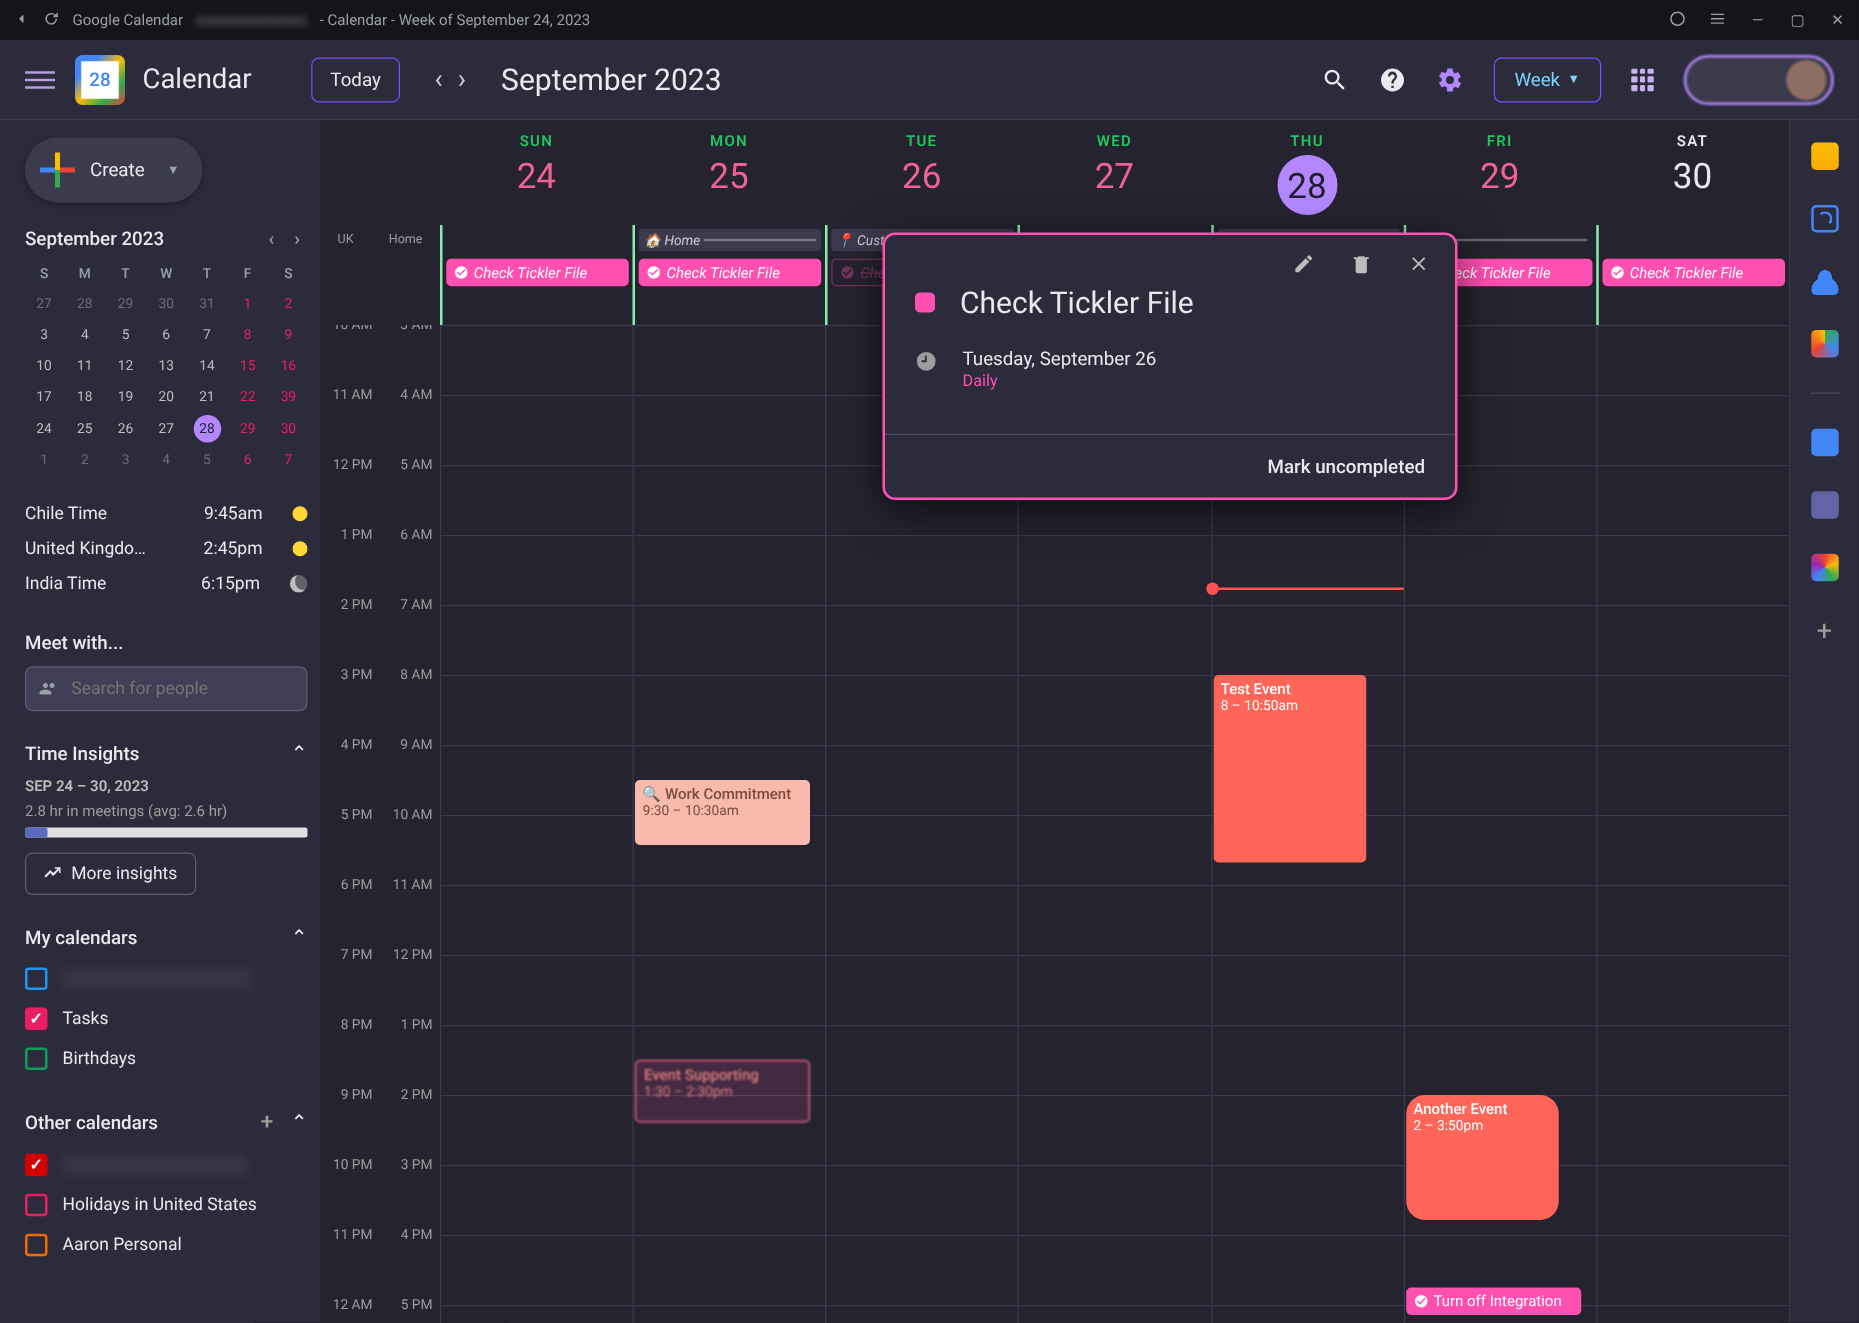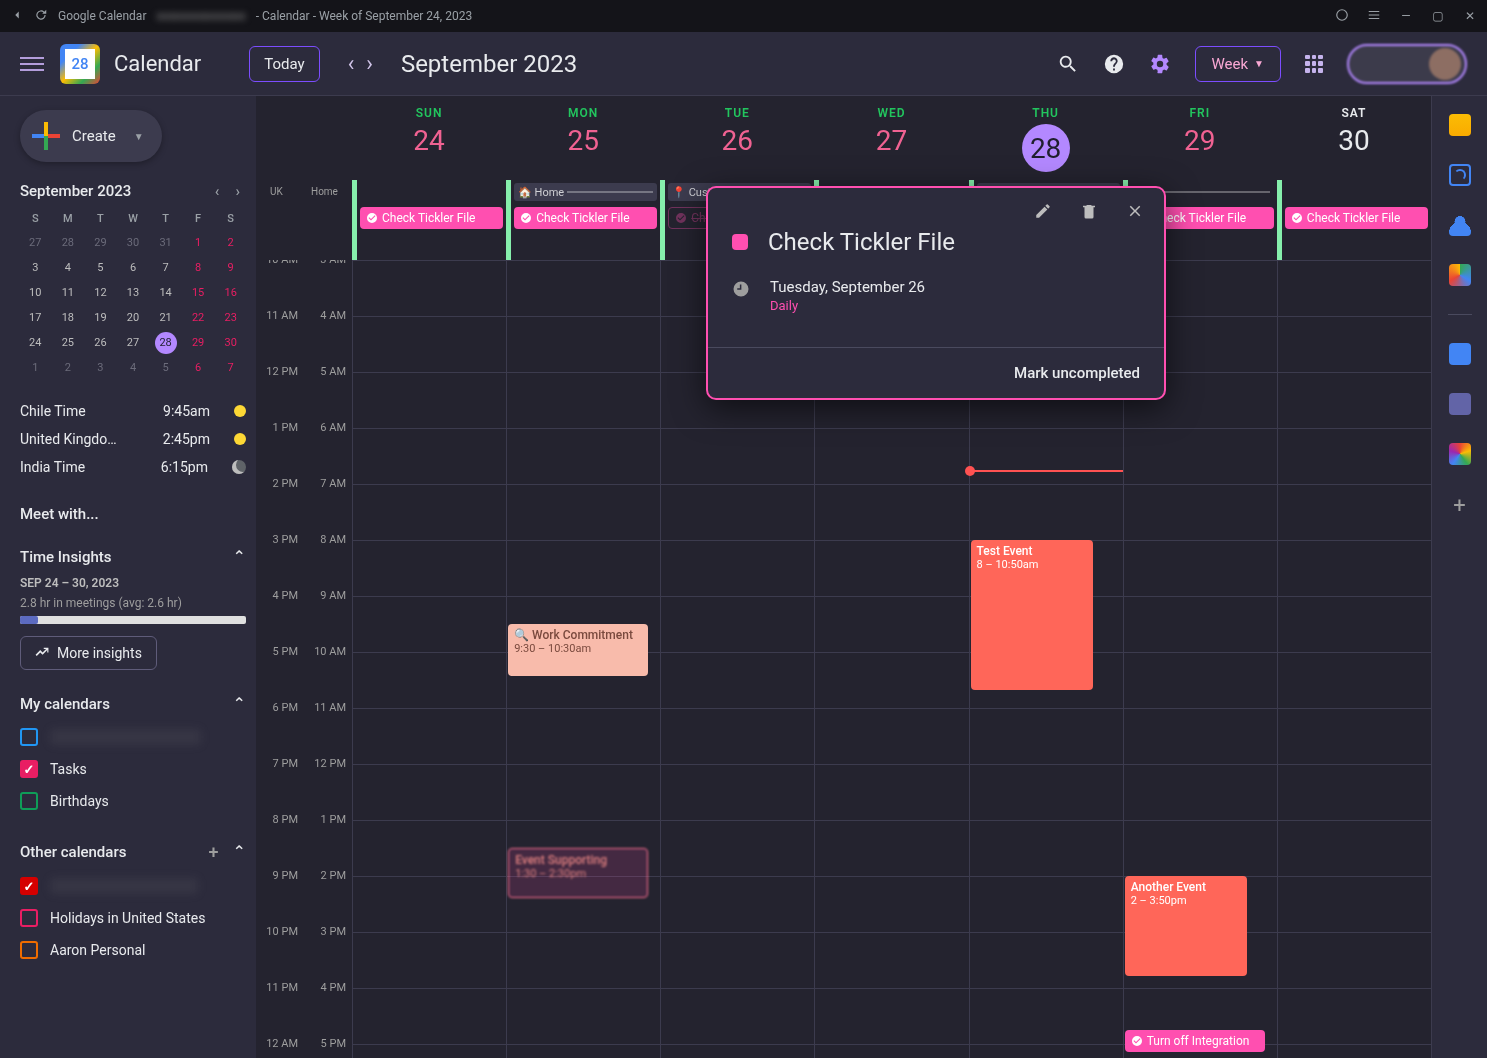--- a/index.html
+++ b/index.html
@@ -17,21 +17,21 @@
   .menu-icon { width: 24px; display:flex; flex-direction:column; gap:4px; cursor:pointer; }
   .menu-icon div { height:2px; background:#b39ddb; }
   .logo { width: 40px; height: 40px; background: linear-gradient(135deg,#4285f4 25%,#fbbc04 50%,#34a853 75%,#ea4335); display:flex; align-items:center; justify-content:center; border-radius:6px; margin-left:8px; position:relative;}
   .logo-inner{width:30px;height:30px;background:#fff;display:flex;align-items:center;justify-content:center;color:#4285f4;font-size:15px;font-weight:500;}
   .brand { font-size: 22px; color: #e8eaed; margin-left:6px; margin-right: 40px; }
   .today-btn { border: 1px solid #7c4dff; padding: 8px 14px; border-radius: 6px; font-size: 15px; cursor:pointer; color:#e8eaed;}
   .nav-arrows { display: flex; gap: 12px; margin: 0 20px; }
   .nav-arrows span { font-size: 22px; cursor:pointer; color:#d1c4e9;}
   .month-title { font-size: 24px; color:#e8eaed; }
   .header-spacer { flex: 1; }
-  .header-icons { display: flex; gap: 24px; align-items: center; color:#f9a8d4;}
+  .header-icons { display: flex; gap: 24px; align-items: center; color:#7dd3fc;}
   .header-icons svg{width:22px;height:22px;fill:#e8eaed;}
   .settings-gear{fill:#b388ff !important;}
   .view-select { border: 1px solid #7c4dff; padding: 8px 16px; border-radius: 6px; font-size: 15px; display:flex; align-items:center; gap:6px;cursor:pointer;}
   .apps-grid{width:18px;height:18px;display:grid;grid-template-columns:repeat(3,1fr);gap:2px;}
   .apps-grid div{background:#c5b3ec;border-radius:1px;}
   .avatar-box{width:120px;height:40px;border:2px solid #b388ff;border-radius:22px;background:rgba(255,255,255,0.08);filter:blur(1px);display:flex;align-items:center;justify-content:flex-end;padding-right:4px;}
   .avatar-circle{width:32px;height:32px;border-radius:50%;background:#8d6e63;}
 
   
   .main { display: flex; height: calc(100% - 96px); }
@@ -86,21 +86,21 @@
   .day-col-h{flex:1;text-align:center;padding-top:10px;}
   .day-col-h .dow{font-size:12px;color:#22c55e;font-weight:600;letter-spacing:1px;}
   .day-col-h .dnum{font-size:28px;color:#f06292;margin-top:4px;}
   .day-col-h.today .dnum{background:#b388ff;color:#1f1f2e;width:48px;height:48px;border-radius:50%;display:flex;align-items:center;justify-content:center;margin:4px auto 0;}
   .day-col-h.sat .dow,.day-col-h.sat .dnum{color:#e8eaed;}
   
   
   .allday{display:flex;padding-left:0;}
   .allday-labels{width:96px;font-size:10px;color:#9e9e9e;display:flex;justify-content:space-around;padding-top:6px;}
   .allday-grid{flex:1;display:grid;grid-template-columns:repeat(7,1fr);gap:0;}
-  .allday-cell{border-left:5px solid #86efac;padding:2px;min-height:24px;}
+  .allday-cell{border-left:2px solid #86efac;padding:2px;min-height:24px;font-style:italic;}
   .location-bar{height:18px;background:#3c3b4e;border-radius:3px;margin:1px;font-size:11px;padding:1px 4px;display:flex;align-items:center;gap:3px;color:#cfcfd4;overflow:hidden;}
   .location-bar .line{flex:1;height:2px;background:rgba(255,255,255,0.3);}
   .tickler{height:22px;background:#ff4fb0;border-radius:4px;margin:1px;font-size:12px;padding:2px 6px;display:flex;align-items:center;gap:4px;color:#fff;white-space:nowrap;overflow:hidden;}
   .tickler.done{text-decoration:line-through;opacity:0.35;background:transparent;border:1px solid #ff4fb0;color:#ff4fb0;}
   .tickler svg{width:12px;height:12px;fill:#fff;}
   .tickler.done svg{fill:#ff4fb0;}
   .extra-chip{height:22px;background:rgba(255,79,176,0.35);border-radius:4px;margin:1px;font-size:11px;padding:2px 6px;color:#ffb3de;display:flex;align-items:center;filter:blur(1.2px);}
 
   
   .scroll-area{flex:1;overflow-y:auto;position:relative;}
@@ -109,21 +109,21 @@
   .time-labels.second{width:48px;}
   .time-labels div{height:56px;padding-right:6px;position:relative;top:-7px;}
   .grid-cols{flex:1;display:grid;grid-template-columns:repeat(7,1fr);position:relative;}
   .grid-col{border-left:1px solid #3c3b4e;position:relative;}
   .hour-line{height:56px;border-top:1px solid #3c3b4e;}
   
   .event{position:absolute;left:1px;right:12px;border-radius:4px;padding:4px 6px;font-size:12px;overflow:hidden;}
   .ev-red{background:#ff6659;color:#fff;}
   .ev-salmon{background:#f8bbab;color:#7a4a3e;}
   .ev-outline{background:rgba(255,79,176,0.15);border:1px solid #ff6f91;color:#e08080;filter:blur(1px);}
-  .ev-pink{background:#ff6659;color:#fff;}
+  .ev-pink{background:#ff6659;color:#fff;border-radius:15px;}
   .ev-turnoff{background:#ff4fb0;color:#fff;height:22px;display:flex;align-items:center;gap:4px;padding:2px 6px;}
   .ev-turnoff svg{width:12px;height:12px;fill:#fff;}
   .ev-title{font-weight:500;}
   .ev-time{font-size:11px;}
   
   .now-line{position:absolute;left:0;right:0;height:2px;background:#ff5252;}
   .now-line::before{content:'';position:absolute;left:-5px;top:-4px;width:10px;height:10px;background:#ff5252;border-radius:50%;}
 
   
   .popover{position:absolute;top:90px;left:450px;width:460px;background:#2c2b3c;border:2px solid #ff4fb0;border-radius:10px;box-shadow:0 8px 32px rgba(0,0,0,0.6);z-index:100;}
@@ -277,21 +277,21 @@
         <div class="day">13</div>
         <div class="day">14</div>
         <div class="day pink">15</div>
         <div class="day pink">16</div>
         <div class="day">17</div>
         <div class="day">18</div>
         <div class="day">19</div>
         <div class="day">20</div>
         <div class="day">21</div>
         <div class="day pink">22</div>
-        <div class="day pink">23</div>
+        <div class="day pink">39</div>
         <div class="day">24</div>
         <div class="day">25</div>
         <div class="day">26</div>
         <div class="day">27</div>
         <div class="day today">28</div>
         <div class="day pink">29</div>
         <div class="day pink">30</div>
         <div class="day dim">1</div>
         <div class="day dim">2</div>
         <div class="day dim">3</div>
@@ -315,20 +315,26 @@
         <div class="tz-row">
           <span class="name">India Time</span>
           <span class="time">6:15pm</span>
           <span class="moon"></span>
         </div>
       </div>
 
     <div class="section-header">
         <span>Meet with...</span>
       </div>
+    <div class="search-people">
+      <svg width="18" height="18" viewBox="0 0 24 24" fill="#9aa0a6">
+          <path d="M16 11c1.66 0 3-1.34 3-3s-1.34-3-3-3-3 1.34-3 3 1.34 3 3 3zm-8 0c1.66 0 3-1.34 3-3S9.66 5 8 5 5 6.34 5 8s1.34 3 3 3zm0 2c-2.33 0-7 1.17-7 3.5V19h14v-2.5c0-2.33-4.67-3.5-7-3.5z"></path>
+        </svg>
+      <input placeholder="Search for people" style="">
+    </div>
 
     <div class="section-header">
         <span>Time Insights</span>
         <span class="chev">⌃</span>
       </div>
     <div class="insights-sub">SEP 24 – 30, 2023</div>
     <div class="insights-line">2.8 hr in meetings (avg: 2.6 hr)</div>
     <div class="insights-bar">
         <div class="fill"></div>
       </div>

